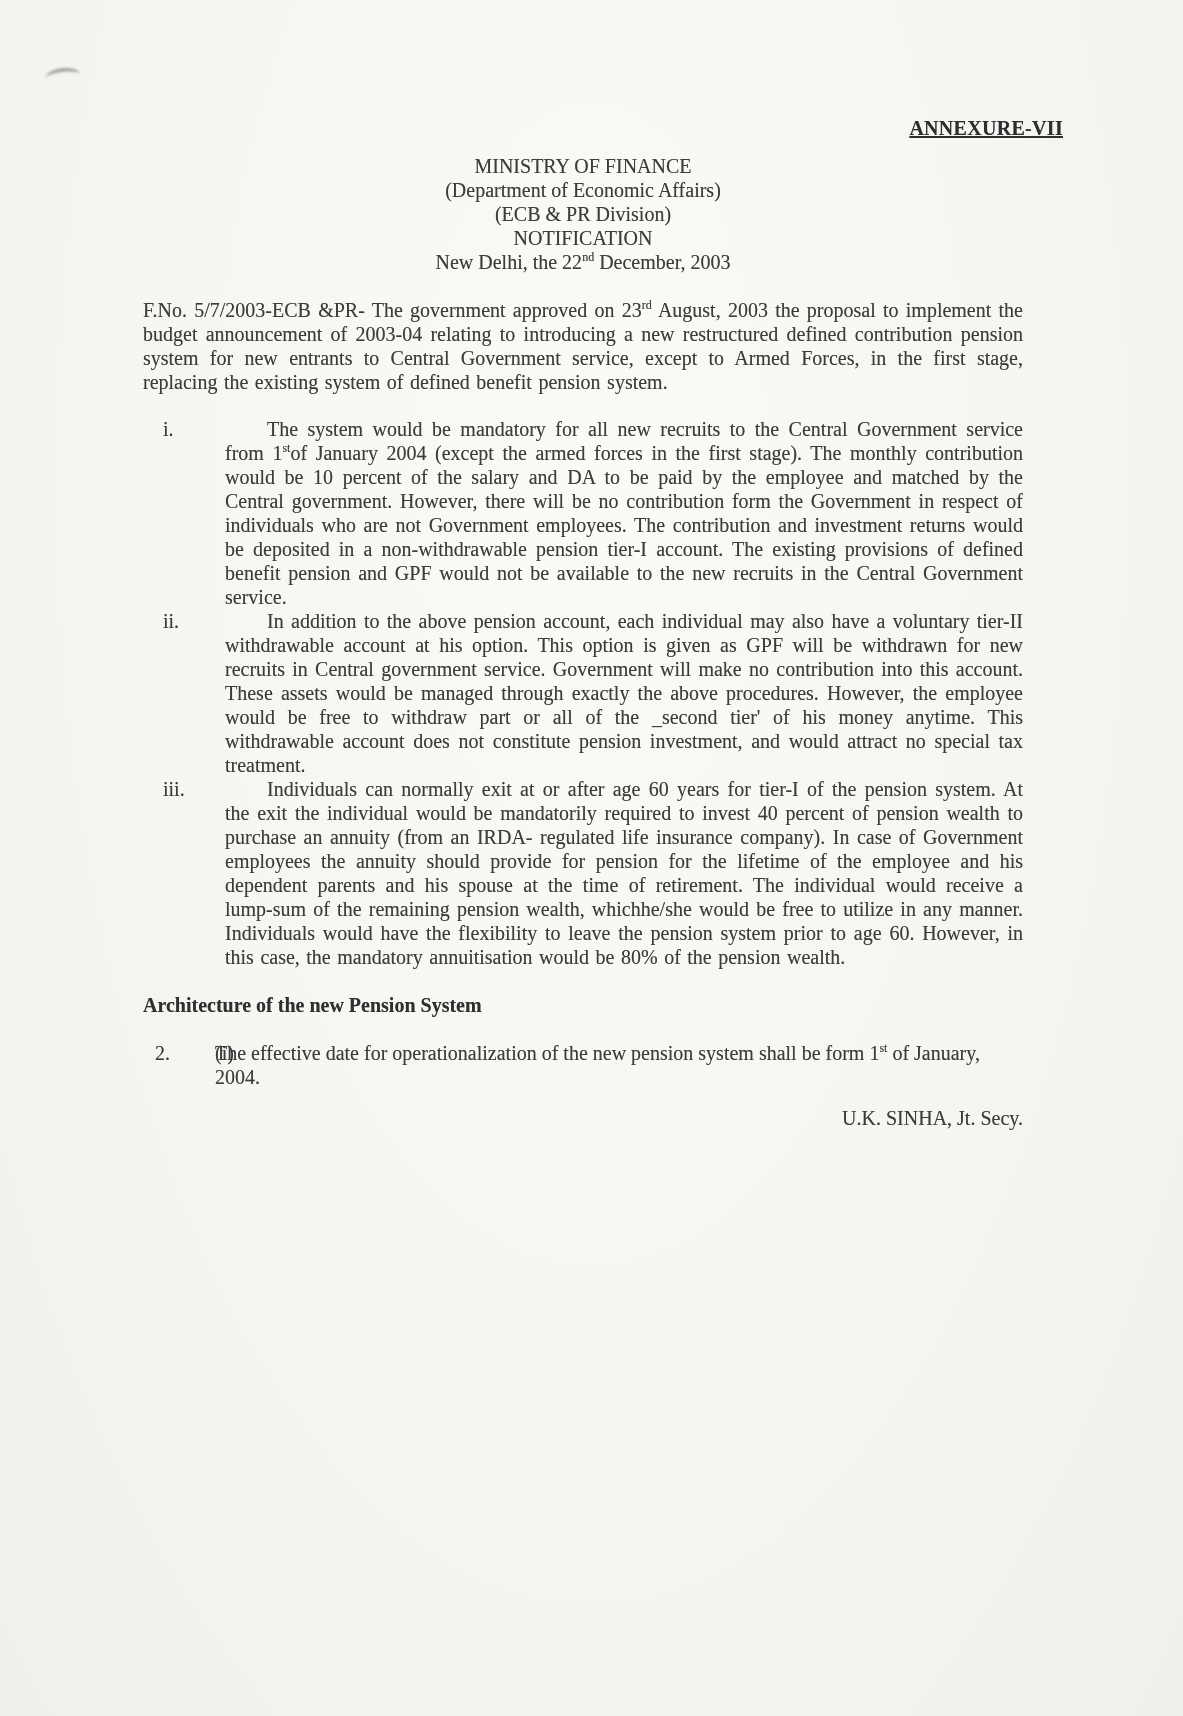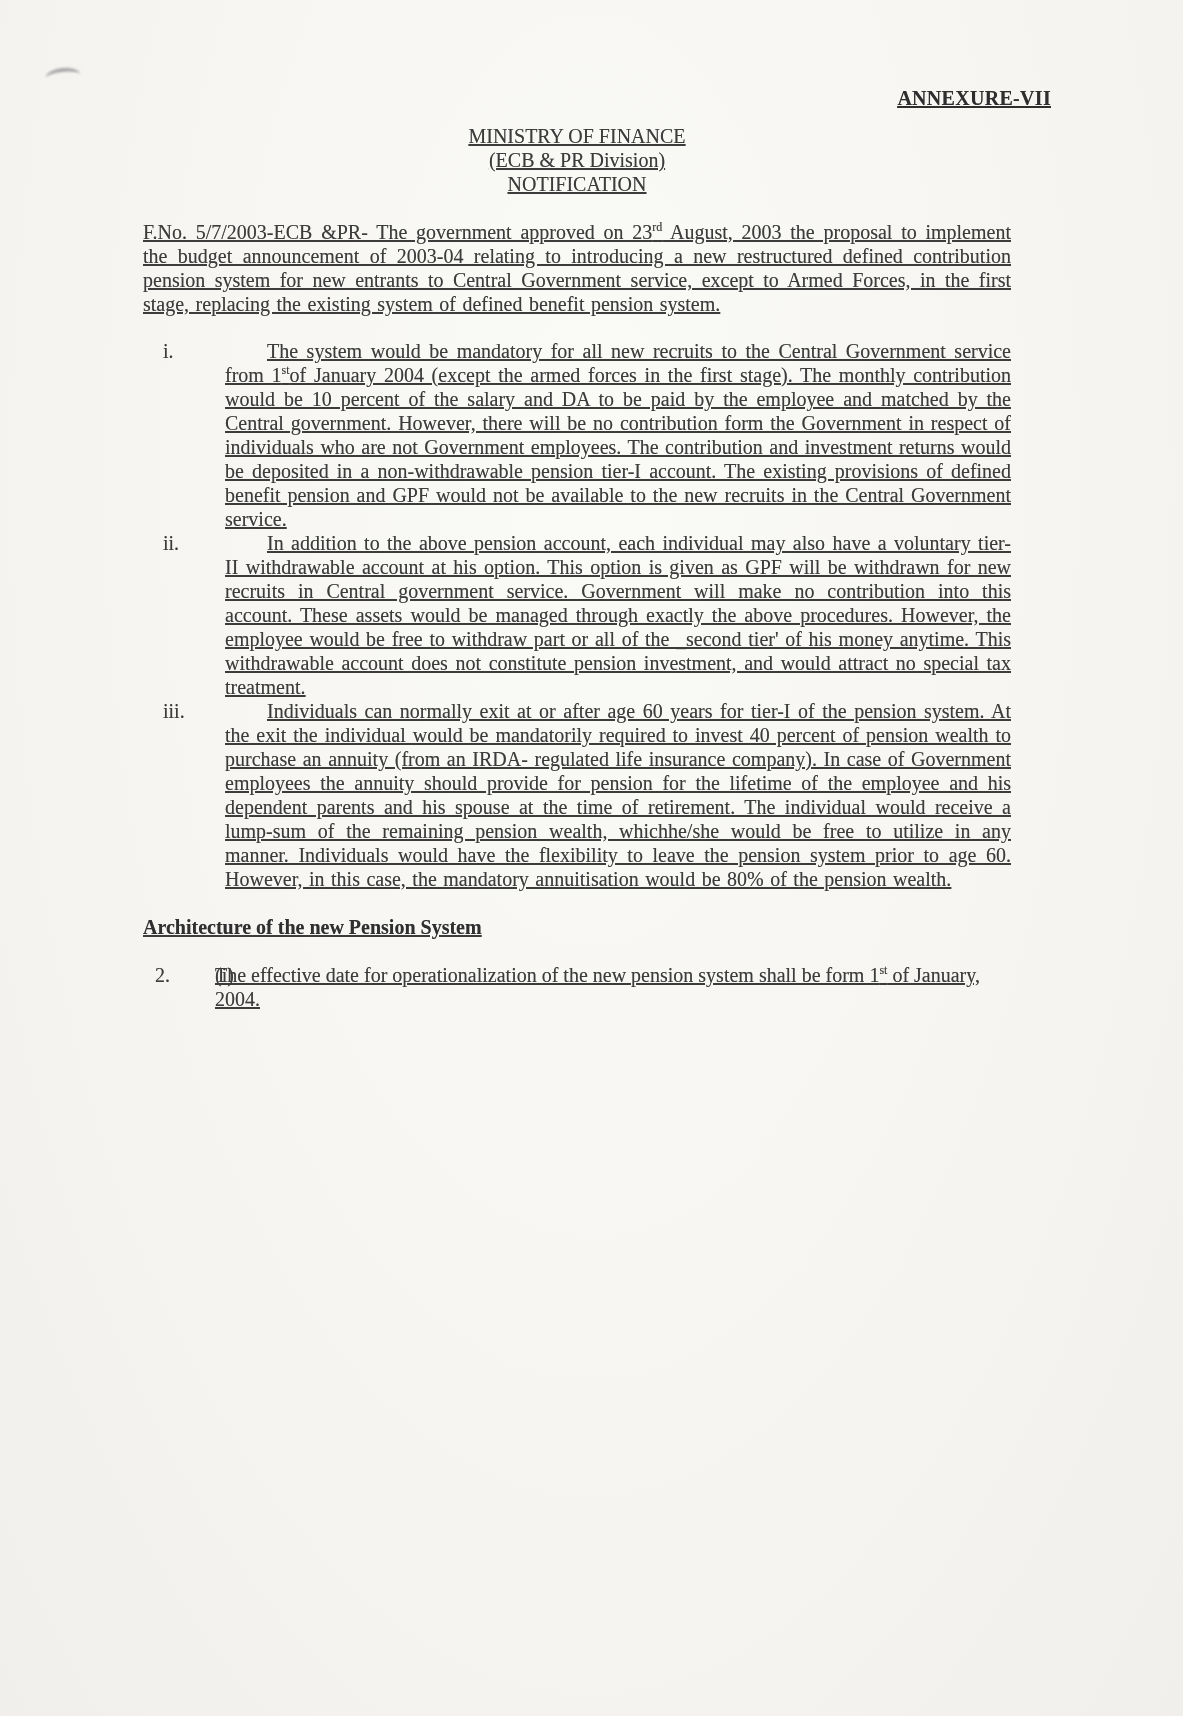--- a/index.html
+++ b/index.html
@@ -22,23 +22,22 @@
     left: 46px; top: 68px;
     width: 34px; height: 16px;
     border-top: 4px solid #6e6e72;
     border-radius: 50%;
     opacity: 0.55;
     filter: blur(1.3px);
     transform: rotate(-6deg);
   }
   .content {
     position: absolute;
-    left: 143px; right: 172px; top: 0;
-    padding-top: 86px;
-    text-decoration: underline;
+    left: 143px; right: 160px; top: 0;
+    padding-top: 116px;
   }
   .annexure {
     text-align: right;
     margin-right: -40px;
     font-weight: bold;
     color: #2e2e2e;
     text-decoration: underline;
     letter-spacing: 0.3px;
   }
   .letterhead { text-align: center; margin-top: 14px; }
@@ -67,22 +66,24 @@
 
 <div class="page">
   <div class="scan-smudge"></div>
 
   <div class="content">
 
     <div class="annexure">ANNEXURE-VII</div>
 
     <div class="letterhead">
       <div>MINISTRY OF FINANCE</div>
+      <div>(Department of Economic Affairs)</div>
       <div>(ECB &amp; PR Division)</div>
       <div>NOTIFICATION</div>
+      <div><span>New Delhi, the 22</span><sup>nd</sup><span> December, 2003</span></div>
     </div>
 
     <p class="intro j"><span>F.No. 5/7/2003-ECB &amp;PR- The government approved on 23</span><sup>rd</sup><span> August, 2003 the proposal to implement the budget announcement of 2003-04 relating to introducing a new restructured defined contribution pension system for new entrants to Central Government service, except to Armed Forces, in the first stage, replacing the existing system of defined benefit pension system.</span></p>
 
     <div class="roman-list">
       <div class="ritem">
         <span class="rnum">i.</span>
         <p class="rtext j indent"><span>The system would be mandatory for all new recruits to the Central Government service from 1</span><sup>st</sup><span>of January 2004 (except the armed forces in the first stage). The monthly contribution would be 10 percent of the salary and DA to be paid by the employee and matched by the Central government. However, there will be no contribution form the Government in respect of individuals who are not Government employees. The contribution and investment returns would be deposited in a non-withdrawable pension tier-I account. The existing provisions of defined benefit pension and GPF would not be available to the new recruits in the Central Government service.</span></p>
       </div>
       <div class="ritem">
@@ -101,15 +102,16 @@
       <div class="pitem">
         <span class="pnum">(i)</span>
       </div>
     </div>
 
     <div class="closing">
       <span class="cnum">2.</span>
       <p><span>The effective date for operationalization of the new pension system shall be form 1</span><sup>st</sup><span> of January, 2004.</span></p>
     </div>
 
+    <div class="signature">U.K. SINHA, Jt. Secy.</div>
 
   </div>
 </div>
 
 </body></html>

